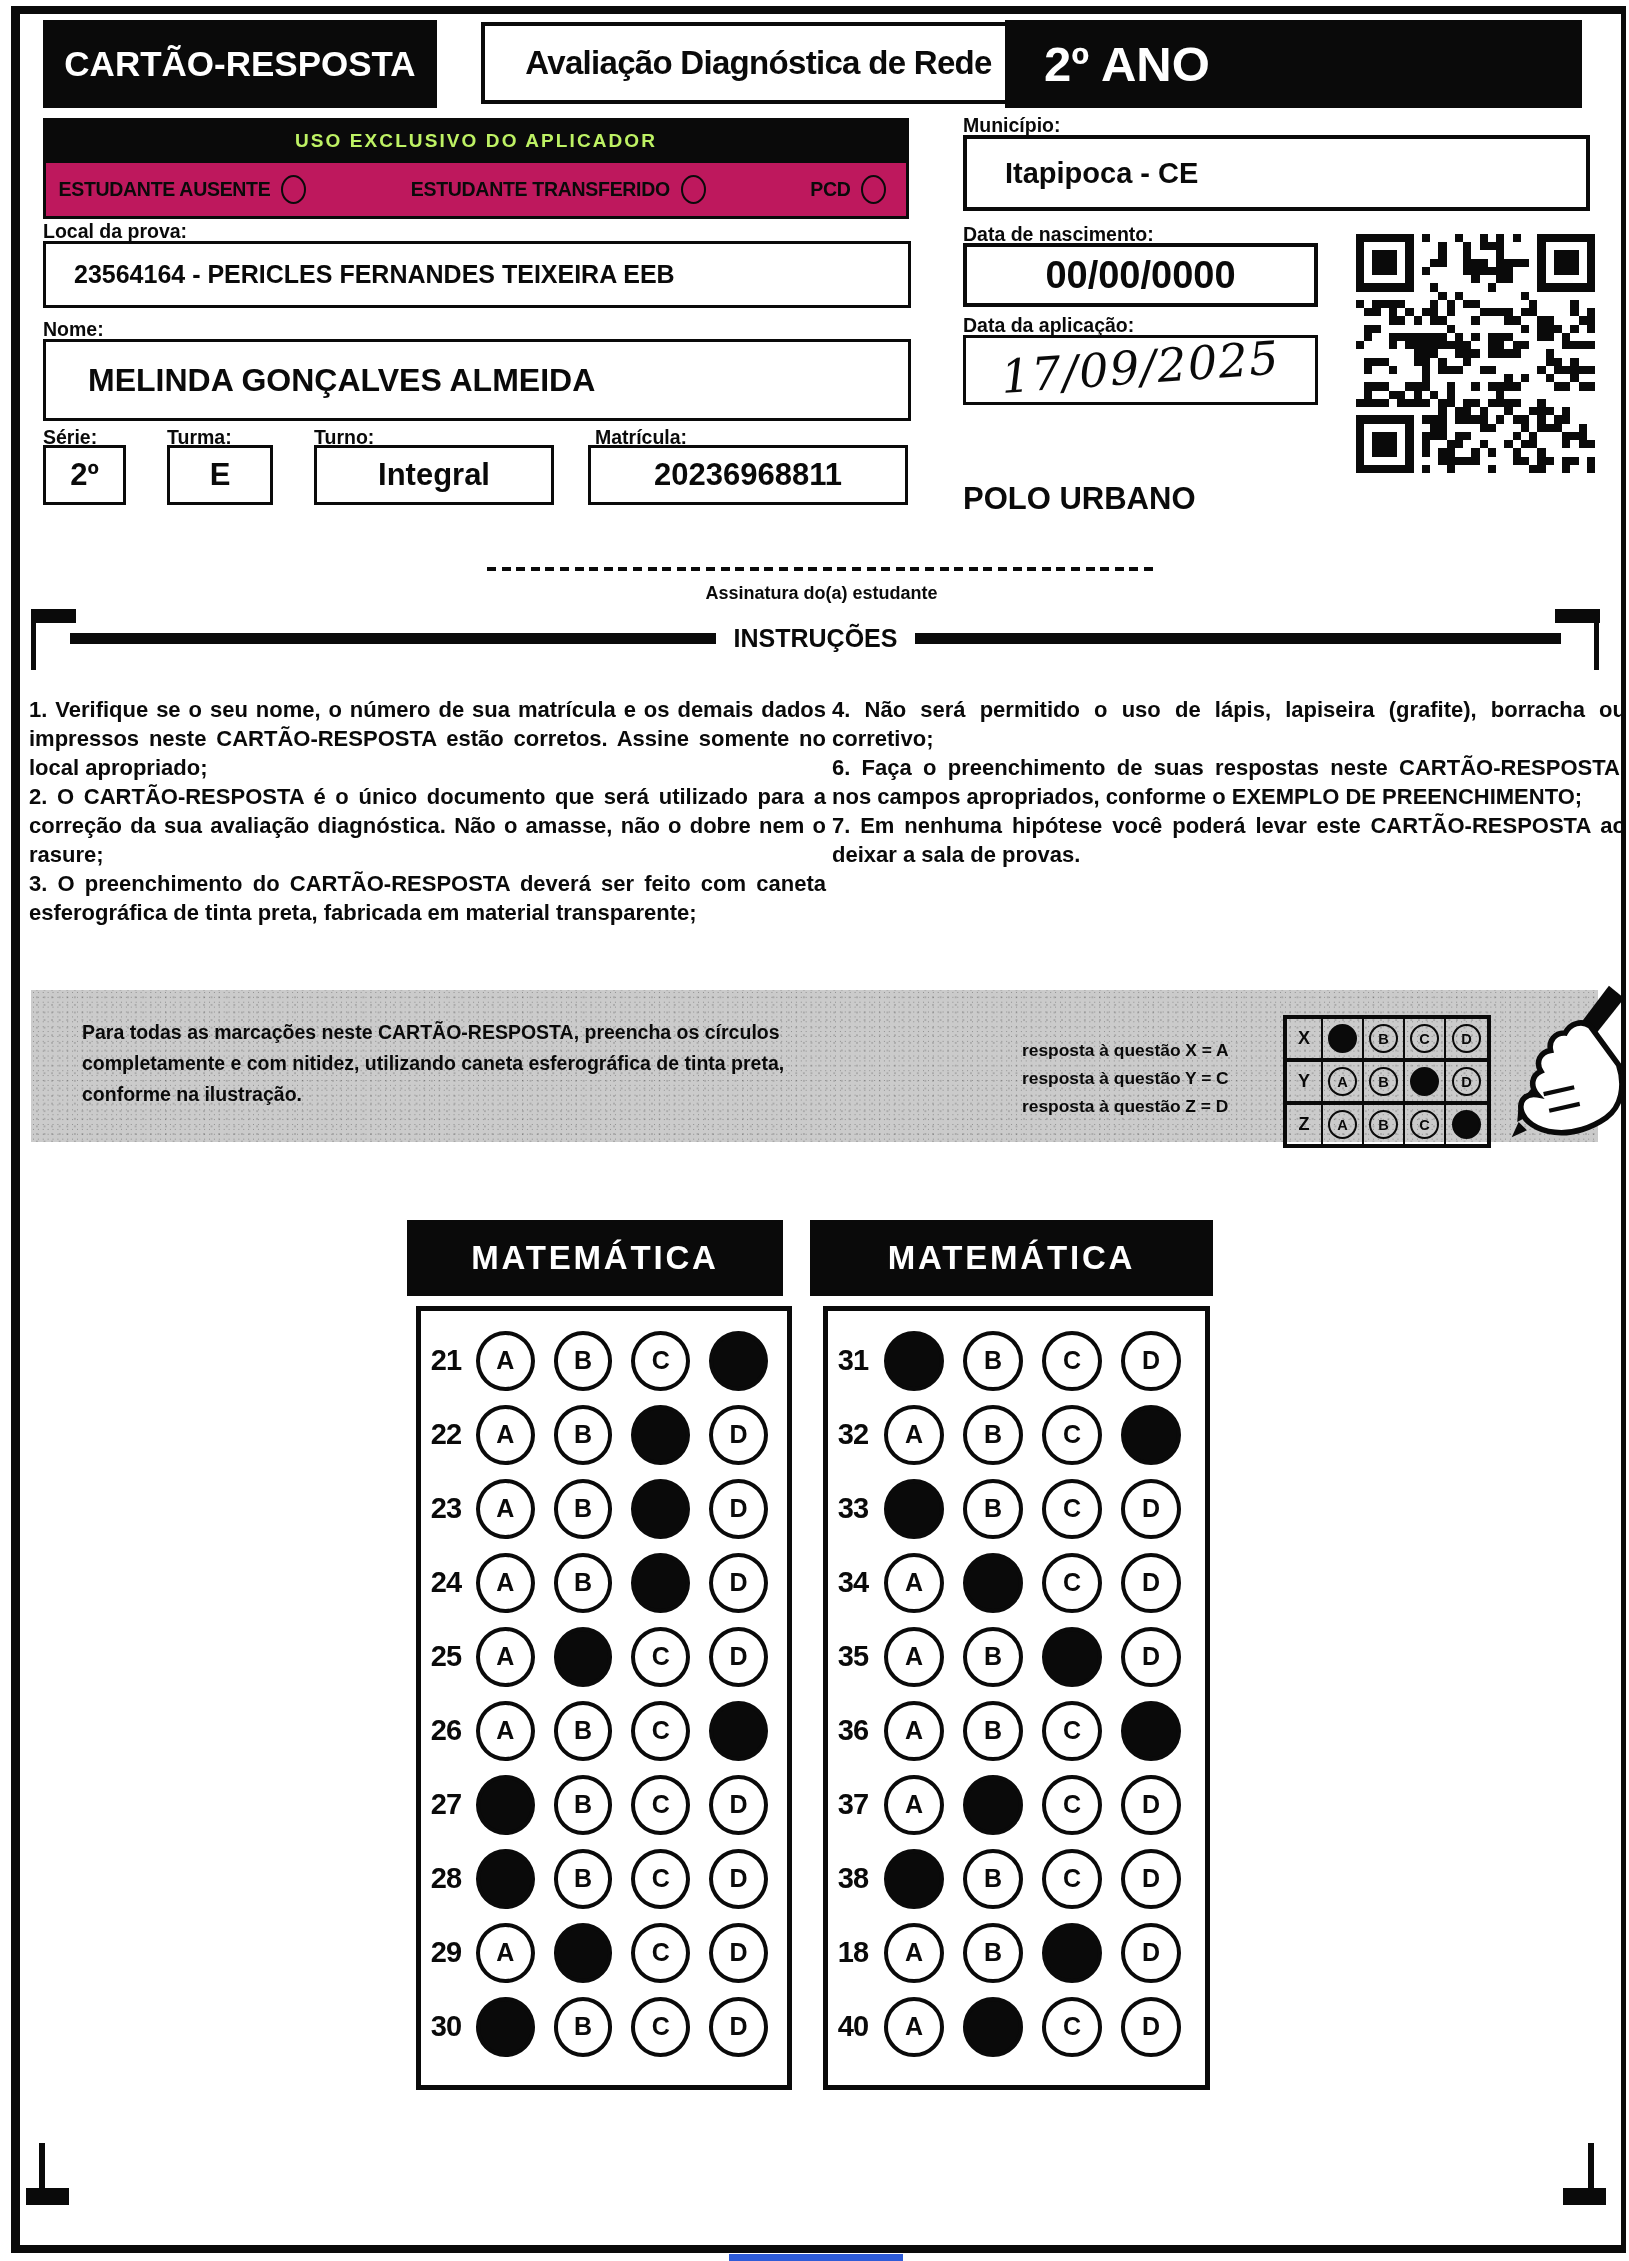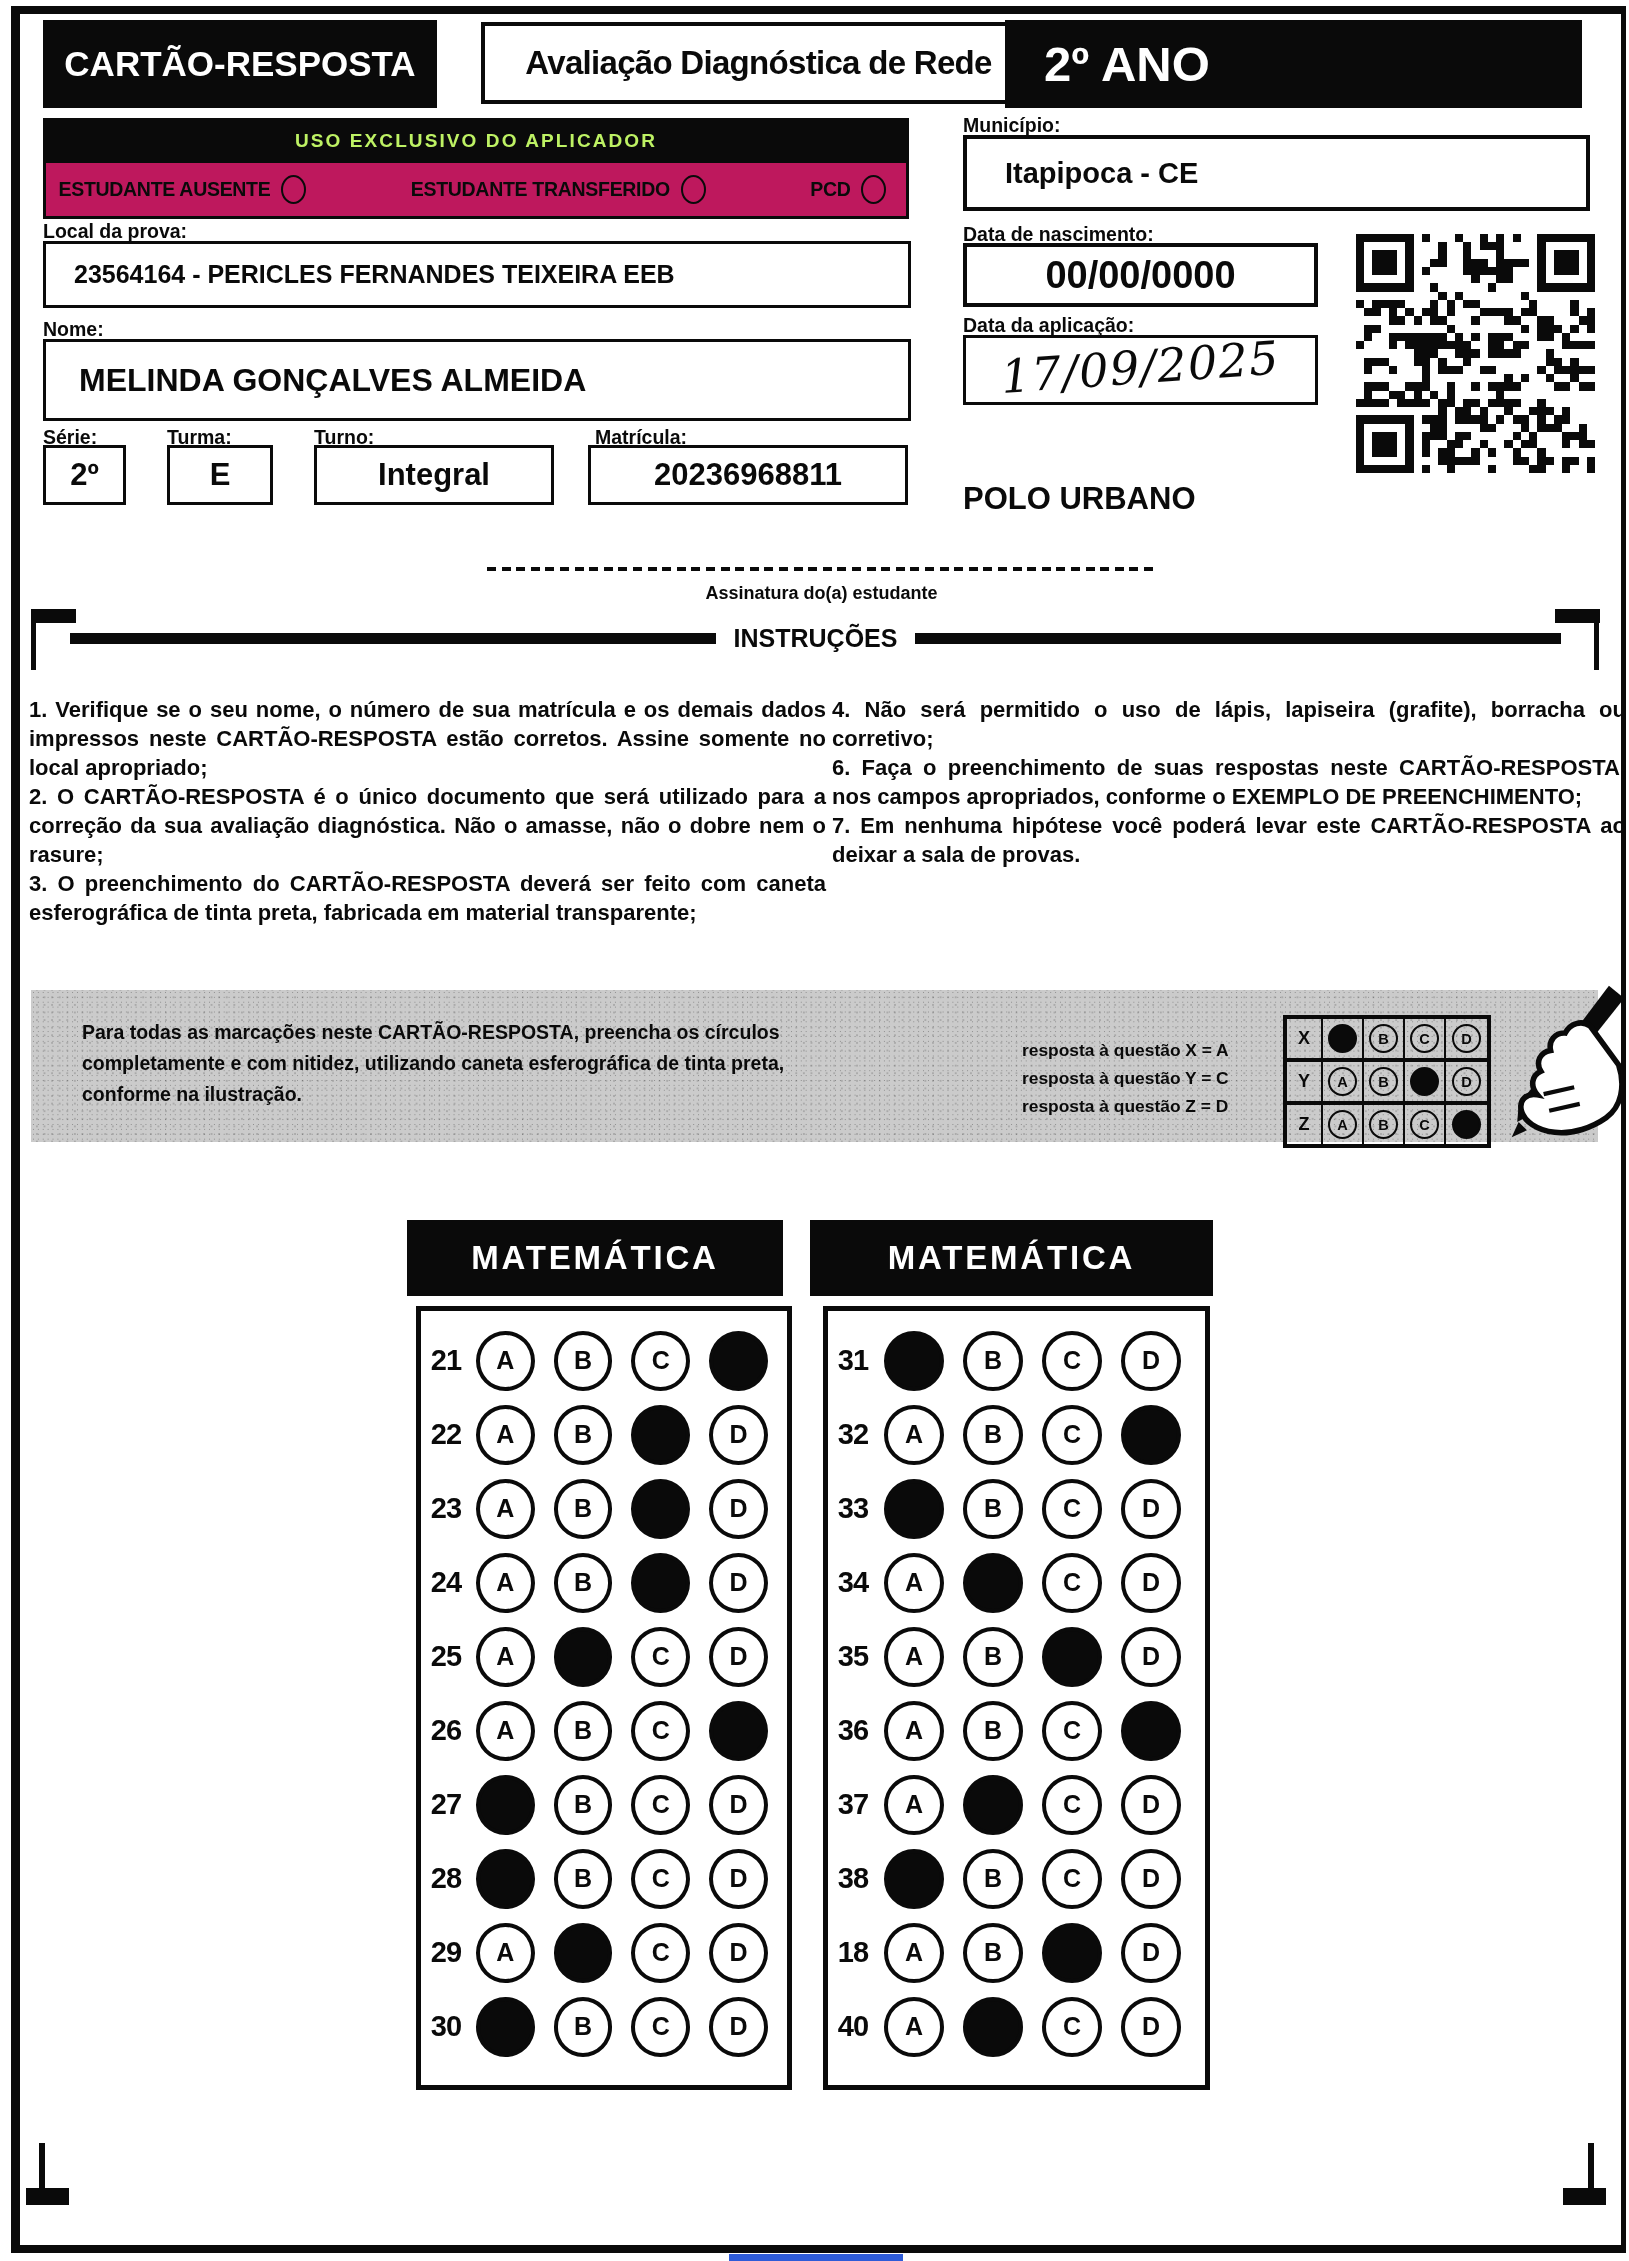--- a/index.html
+++ b/index.html
@@ -31,21 +31,21 @@
   .app-label { font-weight: bold; font-size: 19.5px; letter-spacing: -0.3px; }
   .app-circle{ width: 25px; height: 29px; border: 2.8px solid #0a0a0a; border-radius: 50%; margin-left: 11px; }
 
   #municipio-label { left: 963px; top: 114px; }
   #municipio-box   { left: 963px; top: 135px; width: 627px; height: 76px; font-size: 29px; padding-left: 38px; border-width: 4.2px; }
   #local-label { left: 43px; top: 220px; }
   #local-box   { left: 43px; top: 241px; width: 868px; height: 67px; font-size: 25px; padding-left: 28px; }
   #nasc-label  { left: 963px; top: 223px; }
   #nasc-box    { left: 963px; top: 243px; width: 355px; height: 64px; font-size: 38px; justify-content: center; border-width: 4.2px; }
   #nome-label  { left: 43px; top: 318px; }
-  #nome-box    { left: 43px; top: 339px; width: 868px; height: 82px; font-size: 32px; padding-left: 33px; }
+  #nome-box    { left: 43px; top: 339px; width: 868px; height: 82px; font-size: 32px; padding-left: 42px; }
   #aplic-label { left: 963px; top: 314px; }
   #aplic-box   { left: 963px; top: 335px; width: 355px; height: 70px; justify-content: center; overflow: visible; }
   #aplic-value { font-family: "DejaVu Serif", serif; font-style: italic; font-weight: normal;
                  font-size: 46px; transform: rotate(-4deg) translateY(-2.8px); letter-spacing: 1.4px; }
 
   #qr-wrap { left: 1356px; top: 234px; width: 239px; height: 239px; }
   #qr-svg { width: 100%; height: 100%; shape-rendering: crispEdges; }
 
   #serie-label { left: 43px;  top: 426px; }
   #turma-label { left: 167px; top: 426px; }

